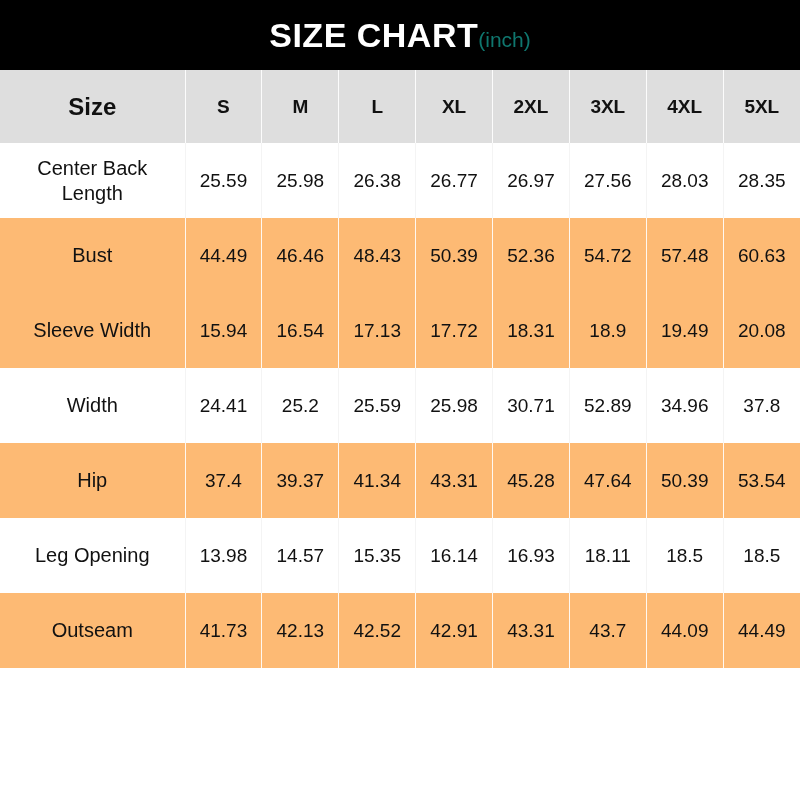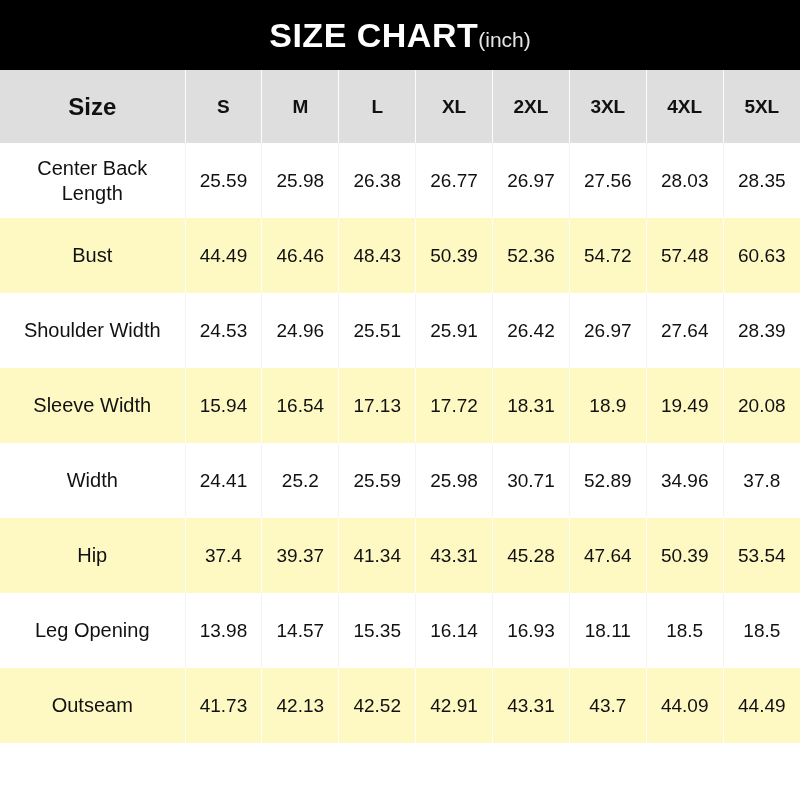--- a/index.html
+++ b/index.html
@@ -30,21 +30,21 @@
     justify-content: center;
   }
   .title-main {
     font-size: 34px;
     font-weight: bold;
     letter-spacing: 0.5px;
   }
   .title-unit {
     font-size: 21px;
     font-weight: normal;
-    color: #e5e5e5;
+    color: #0f766e;
     position: relative;
     top: 5px;
   }
   table.size-table {
     width: 800px;
     border-collapse: collapse;
     table-layout: fixed;
   }
   table.size-table col.label-col { width: 185px; }
   table.size-table col.val-col { width: 76.875px; }
@@ -62,21 +62,21 @@
     height: 73px;
     background: #dedede;
     font-size: 25px;
     font-weight: bold;
   }
   thead th.head-label {
     font-size: 24px;
   }
   tbody tr { height: 75px; }
   tbody tr.row-even td { background: #ffffff; }
-  tbody tr.row-odd td { background: #fef9c3; }
+  tbody tr.row-odd td { background: #fdba74; }
   tbody td.row-label {
     font-size: 20px;
     font-weight: normal;
     padding: 0 10px;
   }
   tbody td.cell-value {
     font-size: 19px;
   }
   
   tbody td.cell-value,
@@ -139,31 +139,20 @@
         <td class="row-label">Bust</td>
         <td class="cell-value">44.49</td>
         <td class="cell-value">46.46</td>
         <td class="cell-value">48.43</td>
         <td class="cell-value">50.39</td>
         <td class="cell-value">52.36</td>
         <td class="cell-value">54.72</td>
         <td class="cell-value">57.48</td>
         <td class="cell-value">60.63</td>
       </tr>
-      <tr class="row-even">
-        <td class="row-label">Shoulder Width</td>
-        <td class="cell-value">24.53</td>
-        <td class="cell-value">24.96</td>
-        <td class="cell-value">25.51</td>
-        <td class="cell-value">25.91</td>
-        <td class="cell-value">26.42</td>
-        <td class="cell-value">26.97</td>
-        <td class="cell-value">27.64</td>
-        <td class="cell-value">28.39</td>
-      </tr>
       <tr class="row-odd">
         <td class="row-label">Sleeve Width</td>
         <td class="cell-value">15.94</td>
         <td class="cell-value">16.54</td>
         <td class="cell-value">17.13</td>
         <td class="cell-value">17.72</td>
         <td class="cell-value">18.31</td>
         <td class="cell-value">18.9</td>
         <td class="cell-value">19.49</td>
         <td class="cell-value">20.08</td>

